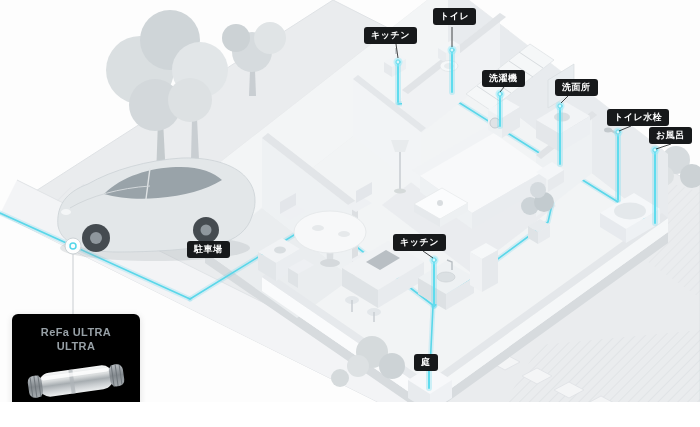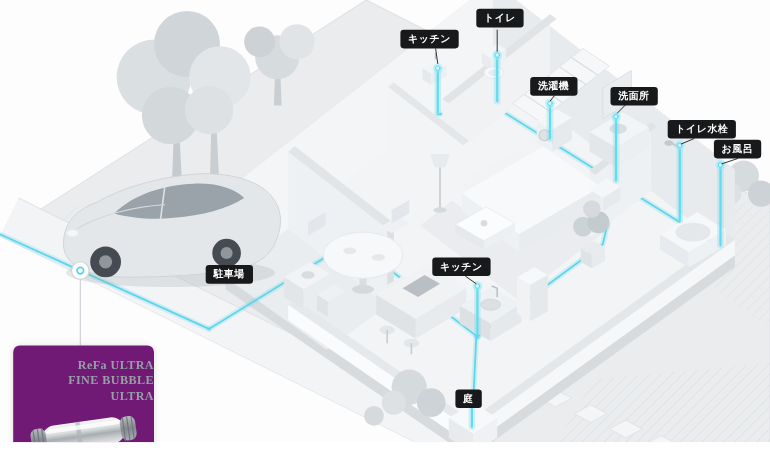--- a/index.html
+++ b/index.html
@@ -1,24 +1,24 @@
 <!DOCTYPE html>
 <html><head>
 <meta charset="utf-8">
 <style>
   html,body{margin:0;padding:0;background:#ffffff;}
   .stage{position:relative;width:700px;height:402px;overflow:hidden;background:#fdfdfd;
-         font-family:Liberation Serif, serif;}
+         font-family:Liberation Sans, sans-serif;}
   .stage svg.scene{position:absolute;left:0;top:0;}
   .tag{position:absolute;background:#17191b;color:#fff;font-size:9px;font-weight:700;
        line-height:1;padding:4px 7px;border-radius:3px;white-space:nowrap;
        letter-spacing:.5px;z-index:30;}
-  .card{position:absolute;left:12px;top:314px;width:128px;height:110px;background:#701a75;
+  .card{position:absolute;left:12px;top:314px;width:128px;height:110px;background:#000000;
         border-radius:6px;box-shadow:0 1px 7px rgba(0,0,0,.12);z-index:40;
-        text-align:right;padding-top:11px;box-sizing:border-box;}
+        text-align:center;padding-top:11px;box-sizing:border-box;}
   .card-line{color:#97a0a6;font-size:11px;font-weight:700;letter-spacing:.4px;line-height:1.3;}
   .product-img{display:block;margin:4px auto 0;}
 </style>
 </head>
 <body>
 
 <div class="stage">
 
 <svg class="scene" width="700" height="427" viewBox="0 0 700 427">
   <defs>
@@ -352,21 +352,20 @@
 <div class="tag" style="left:482px;top:70px">洗濯機</div>
 <div class="tag" style="left:555px;top:79px">洗面所</div>
 <div class="tag" style="left:607px;top:109px">トイレ水栓</div>
 <div class="tag" style="left:649px;top:127px">お風呂</div>
 <div class="tag" style="left:187px;top:241px">駐車場</div>
 <div class="tag" style="left:393px;top:234px">キッチン</div>
 <div class="tag" style="left:414px;top:354px">庭</div>
 
 <div class="card">
   <div class="card-line">ReFa ULTRA</div>
-  <div class="card-line">FINE BUBBLE</div>
   <div class="card-line">ULTRA</div>
   <svg class="product-img" width="128" height="46" viewBox="0 0 128 46">
     <g transform="rotate(-8 64 23)">
       <rect x="26" y="11" width="76" height="24" rx="12" fill="url(#gMetal)"></rect>
       <rect x="16" y="12" width="14" height="22" rx="6" fill="url(#gMetalDark)"></rect>
       <line x1="19" y1="13" x2="19" y2="33" stroke="#6f767b" stroke-width="1"></line>
       <line x1="23" y1="12" x2="23" y2="34" stroke="#6f767b" stroke-width="1"></line>
       <line x1="27" y1="12" x2="27" y2="34" stroke="#6f767b" stroke-width="1"></line>
       <rect x="98" y="12" width="14" height="22" rx="6" fill="url(#gMetalDark)"></rect>
       <line x1="101" y1="12" x2="101" y2="34" stroke="#6f767b" stroke-width="1"></line>

